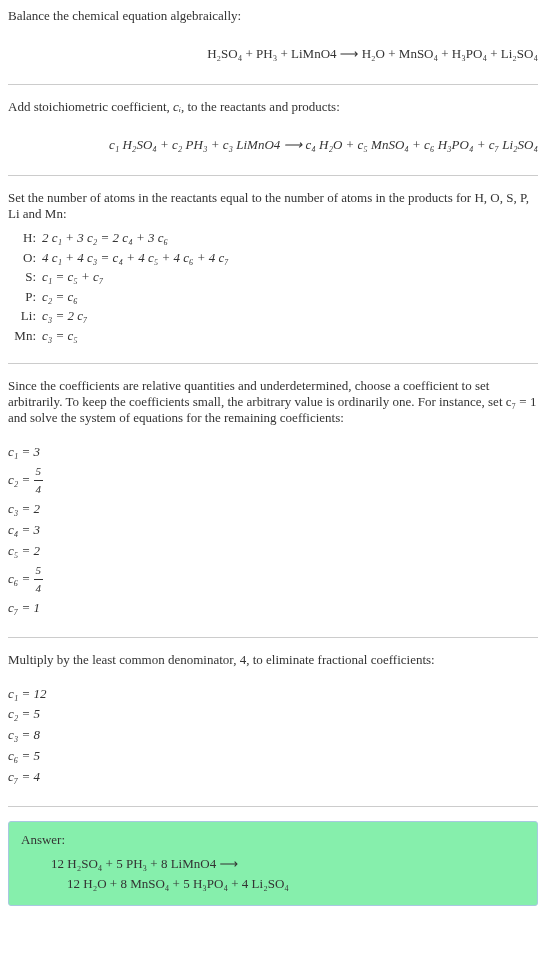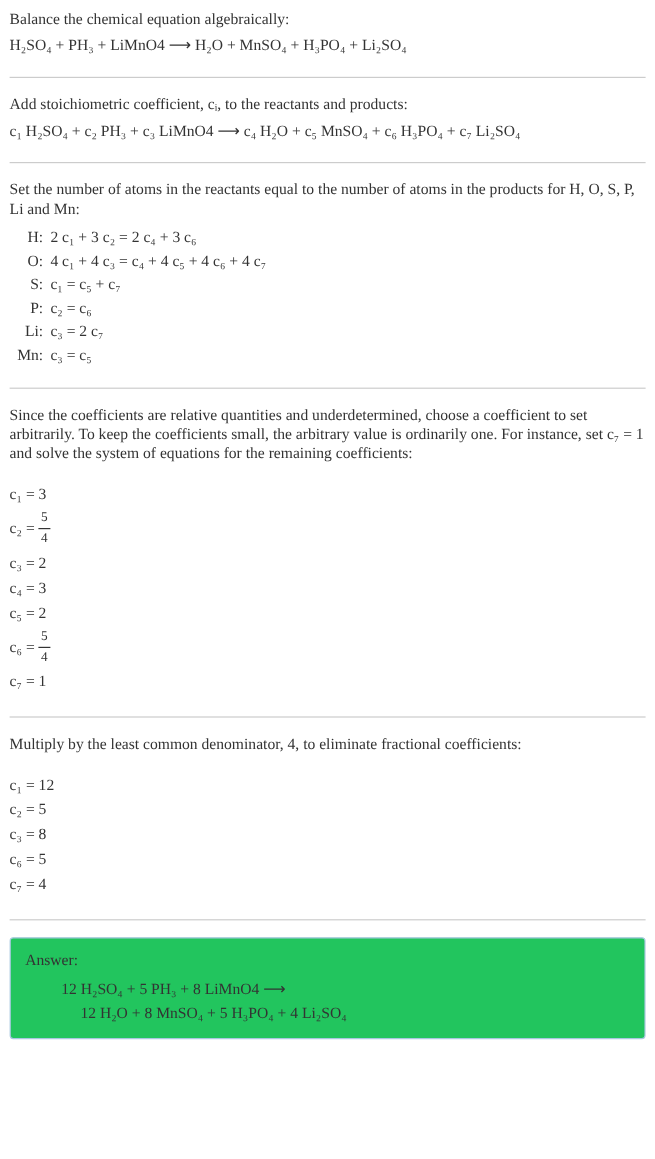--- a/index.html
+++ b/index.html
@@ -16,21 +16,22 @@
       padding: 8px;
     }
     .section {
       margin-bottom: 18px;
     }
     .divider {
       border-top: 1px solid #ccc;
       margin: 14px 0;
     }
     .equation {
-      margin: 6px 0;
+      margin: 22px 0;
+      text-align: right;
     }
     .atom-table {
       margin-top: 6px;
       margin-left: 4px;
     }
     .atom-row {
       display: flex;
       line-height: 1.5;
     }
     .atom-label {
@@ -57,34 +58,35 @@
       display: block;
       border-bottom: 1px solid #333;
       padding: 0 2px;
     }
     .frac .den {
       display: block;
       padding: 0 2px;
     }
     .answer-box {
       border: 1px solid #a8c8e0;
-      background: #22c55e;
+      background: #86efac;
       padding: 10px 12px;
       border-radius: 3px;
       margin-top: 6px;
       font-family: Liberation Serif, serif;
     }
     .answer-label {
       margin-bottom: 6px;
     }
     .answer-eq {
       padding-left: 30px;
       line-height: 1.6;
     }
     .italic {
+      font-style: italic;
     }
   </style>
 </head>
 <body>
 
 <div class="section">
   <div>Balance the chemical equation algebraically:</div>
   <div class="equation">H₂SO₄ + PH₃ + LiMnO4 ⟶ H₂O + MnSO₄ + H₃PO₄ + Li₂SO₄</div>
 </div>
 

